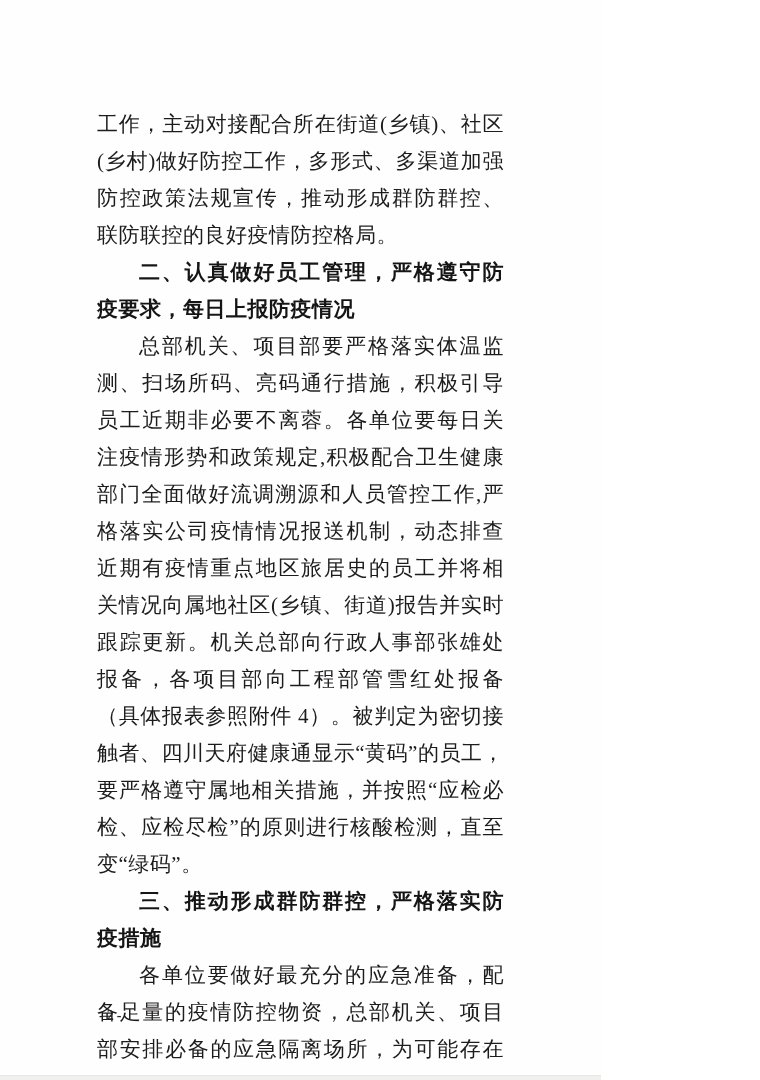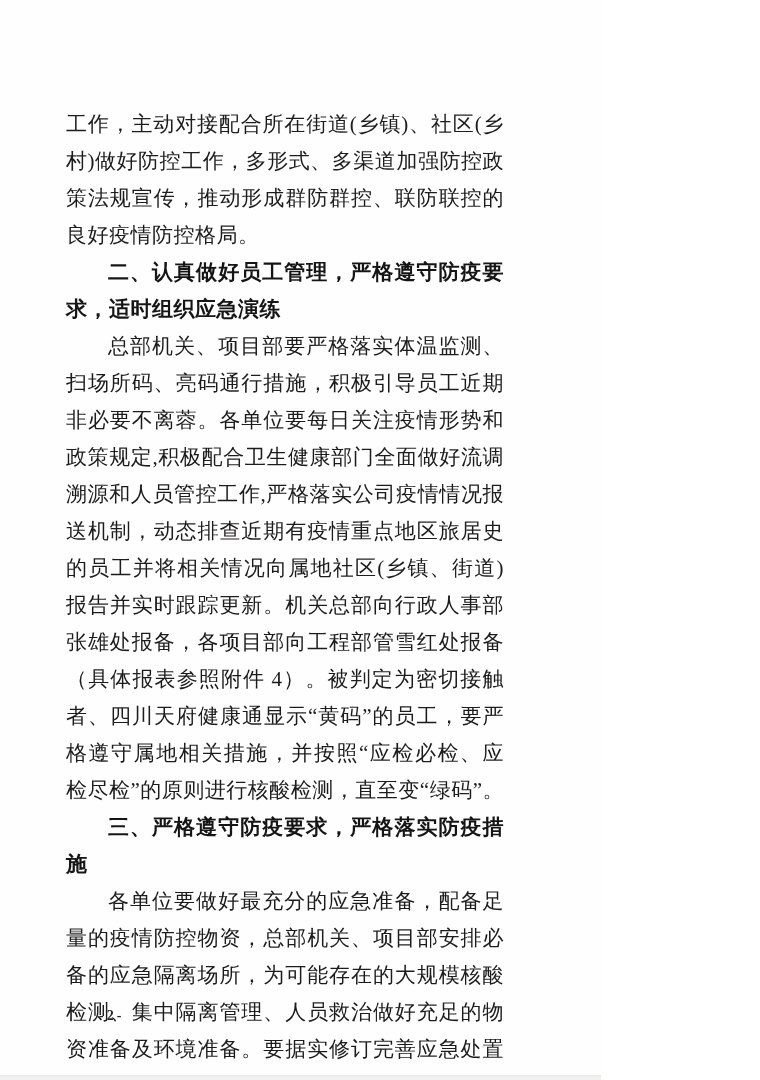--- a/index.html
+++ b/index.html
@@ -6,21 +6,21 @@
     margin: 0;
     padding: 0;
     background: #ffffff;
   }
   .page {
     position: relative;
     width: 601px;
     height: 1080px;
     background: #fffefe;
     box-sizing: border-box;
-    padding: 106px 97px 0 66px;
+    padding: 106px 97px 0 97px;
     overflow: hidden;
     font-family: "Liberation Serif", "DejaVu Serif", serif;
     color: #1d1c1c;
   }
   
   .page::after {
     content: "";
     position: absolute;
     left: 0;
     right: 0;
@@ -67,25 +67,25 @@
 </style>
 </head>
 <body>
 
 <div class="page">
 
   <div class="doc-body">
 
     <p class="continuation">工作，主动对接配合所在街道(乡镇)、社区(乡村)做好防控工作，多形式、多渠道加强防控政策法规宣传，推动形成群防群控、联防联控的良好疫情防控格局。</p>
 
-    <p class="heading">二、认真做好员工管理，严格遵守防疫要求，适时组织应急演练</p>
+    <p class="heading">二、认真做好员工管理，严格遵守防疫要求，每日上报防疫情况</p>
 
     <p>总部机关、项目部要严格落实体温监测、扫场所码、亮码通行措施，积极引导员工近期非必要不离蓉。各单位要每日关注疫情形势和政策规定,积极配合卫生健康部门全面做好流调溯源和人员管控工作,严格落实公司疫情情况报送机制，动态排查近期有疫情重点地区旅居史的员工并将相关情况向属地社区(乡镇、街道)报告并实时跟踪更新。机关总部向行政人事部张雄处报备，各项目部向工程部管雪红处报备（具体报表参照附件 4）。被判定为密切接触者、四川天府健康通显示“黄码”的员工，要严格遵守属地相关措施，并按照“应检必检、应检尽检”的原则进行核酸检测，直至变“绿码”。</p>
 
-    <p class="heading">三、严格遵守防疫要求，严格落实防疫措施</p>
+    <p class="heading">三、推动形成群防群控，严格落实防疫措施</p>
 
     <p>各单位要做好最充分的应急准备，配备足量的疫情防控物资，总部机关、项目部安排必备的应急隔离场所，为可能存在的大规模核酸检测、集中隔离管理、人员救治做好充足的物资准备及环境准备。要据实修订完善应急处置预案，适时组织应急演练，增强处置突发疫情的能力。各单位要严格遵守“非必要不举办”、“谁主办谁负责”原则，落实早发现、早报告、早隔离、早治疗的“四早”措施，做到行程必查、核酸必做、</p>
 
   </div>
 
   <div class="page-number">-2-</div>
 
   <span class="speck speck-1"></span>
   <span class="speck speck-2"></span>
 

